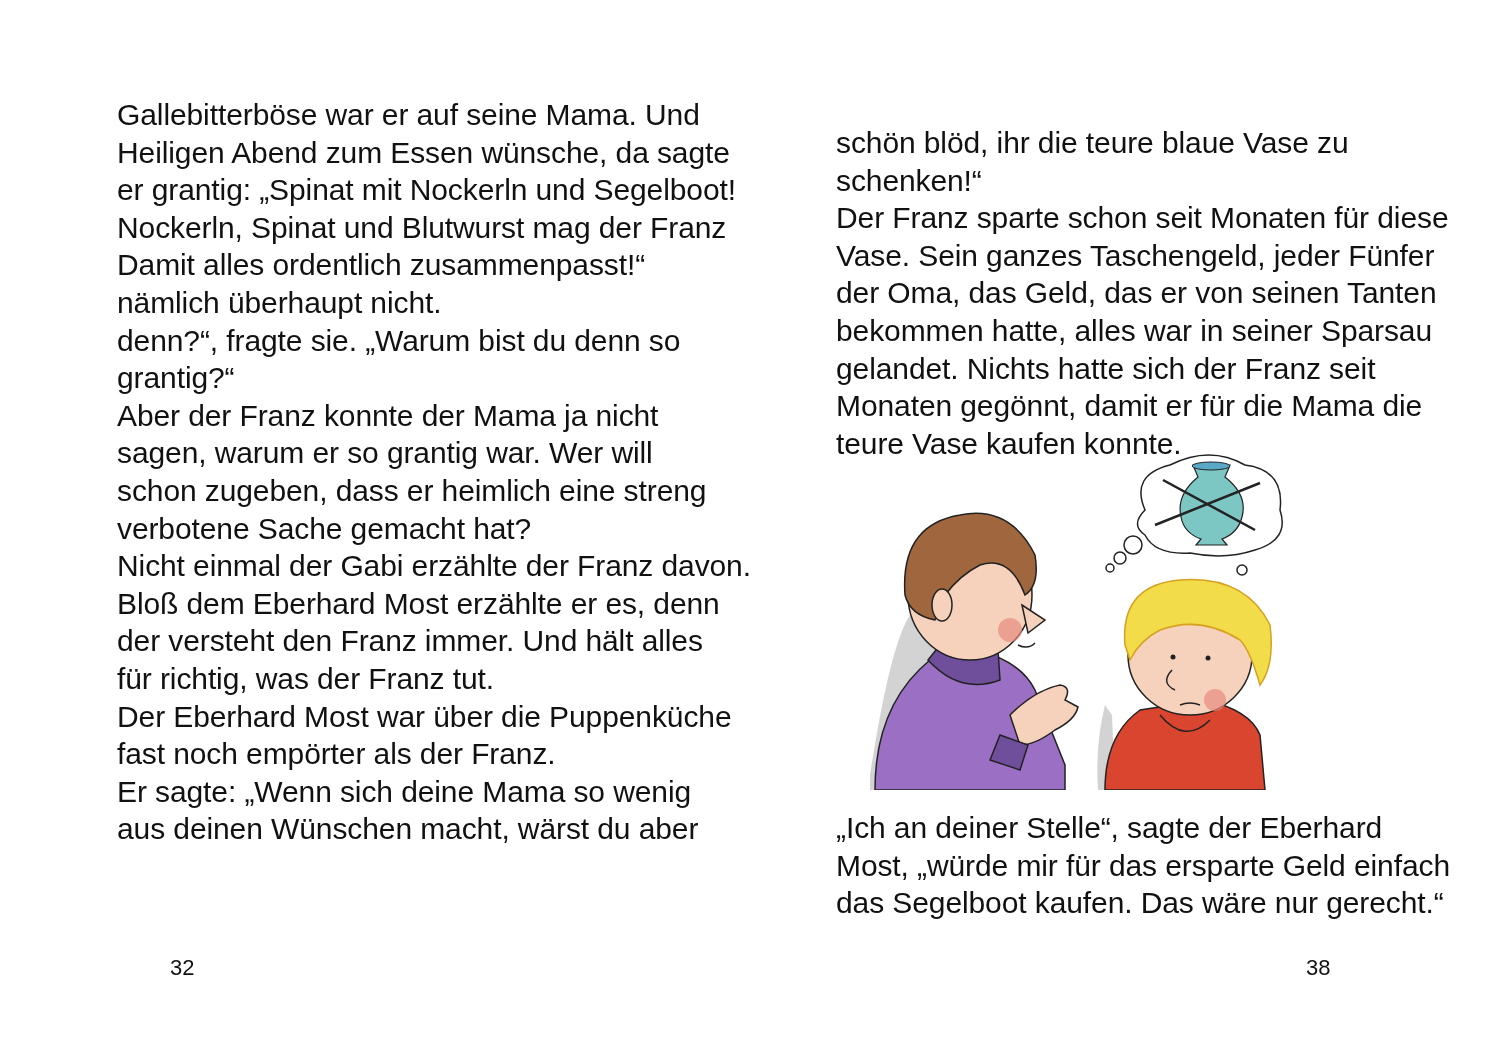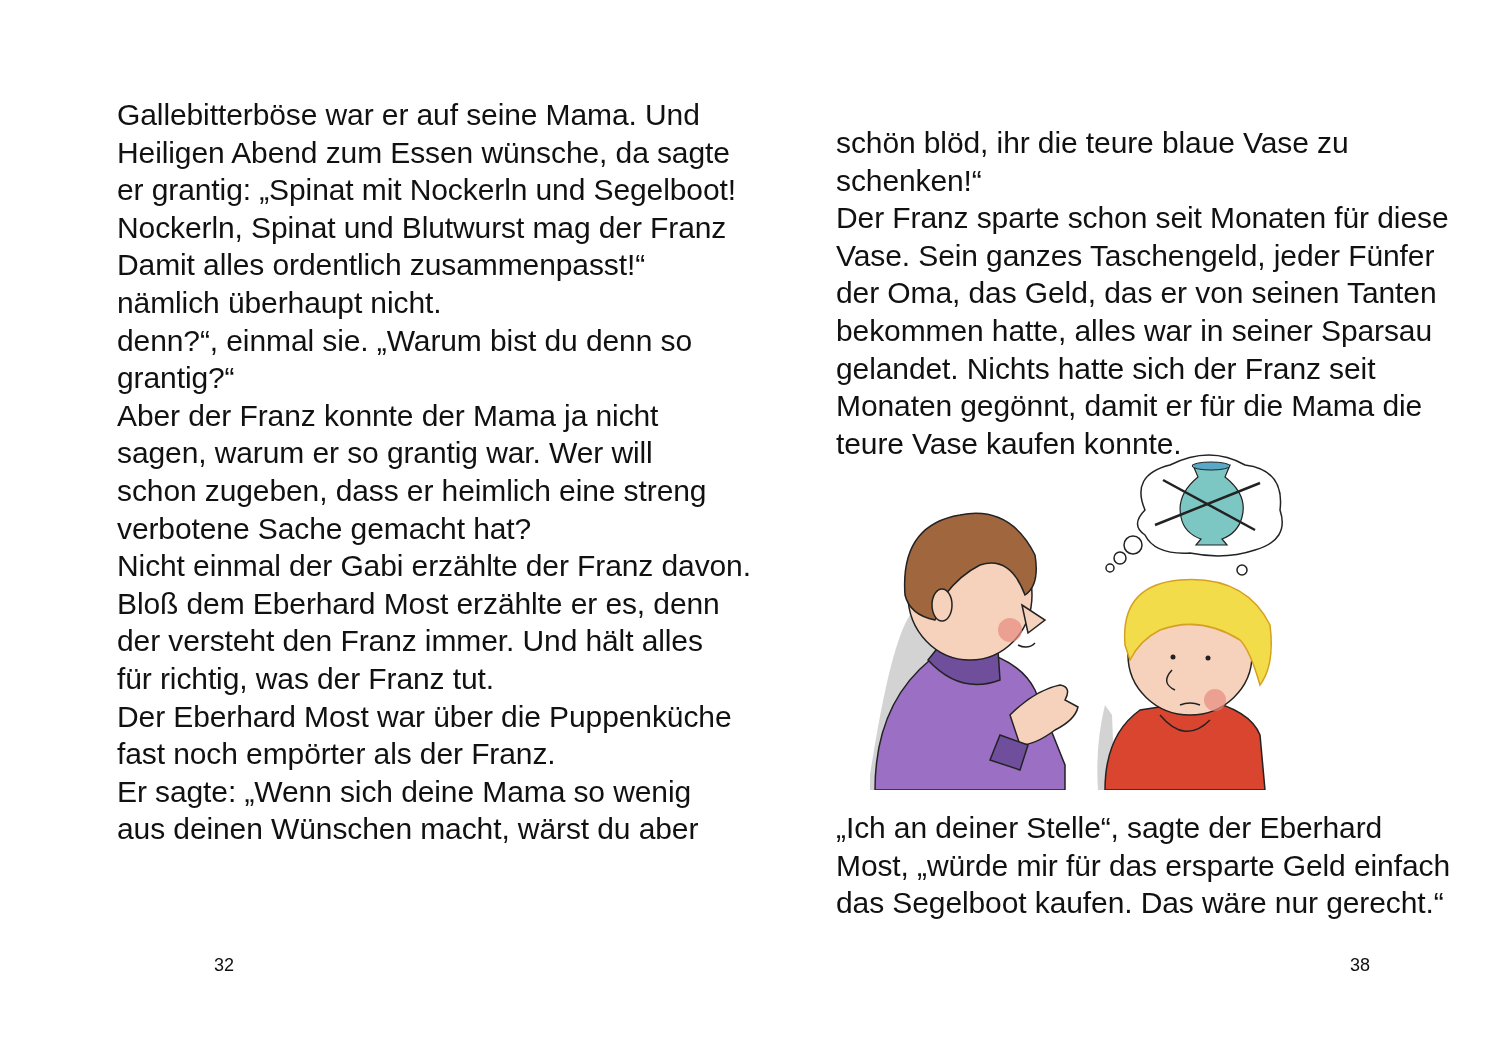--- a/index.html
+++ b/index.html
@@ -6,37 +6,37 @@
   body { width:1500px; height:1064px; position:relative; overflow:hidden;
          font-family:"Liberation Sans", "DejaVu Sans", sans-serif; color:#111111; }
   .page { position:absolute; top:0; height:1064px; width:750px; }
   .page.left { left:0; }
   .page.right { left:750px; }
   .text-block { position:absolute; font-size:30px; line-height:37.6px; letter-spacing:-0.1px; }
   .text-block .line { display:block; white-space:nowrap; height:37.6px; }
   .left .text-block.main { left:117px; top:96px; }
   .right .text-block.top { left:86px; top:100px;margin-top:24px; }
   .right .text-block.bottom { left:86px; top:809px; }
-  .page-number { position:absolute; top:955px; font-size:18px;margin-left:44px; }
+  .page-number { position:absolute; top:955px; font-size:22px; }
   .left .page-number { left:170px; }
   .right .page-number { left:556px; }
   .illustration { position:absolute; left:100px; top:445px; width:440px; height:345px; }
 </style>
 </head>
 <body>
 
 <div class="page left">
   <div class="text-block main">
     <span class="line">Gallebitterböse war er auf seine Mama. Und</span>
     <span class="line">Heiligen Abend zum Essen wünsche, da sagte</span>
     <span class="line">er grantig: „Spinat mit Nockerln und Segelboot!</span>
     <span class="line">Nockerln, Spinat und Blutwurst mag der Franz</span>
     <span class="line">Damit alles ordentlich zusammenpasst!“</span>
     <span class="line">nämlich überhaupt nicht.</span>
-    <span class="line">denn?“, einmal sie. „Warum bist du denn so</span>
+    <span class="line">denn?“, fragte sie. „Warum bist du denn so</span>
     <span class="line">grantig?“</span>
     <span class="line">Aber der Franz konnte der Mama ja nicht</span>
     <span class="line">sagen, warum er so grantig war. Wer will</span>
     <span class="line">schon zugeben, dass er heimlich eine streng</span>
     <span class="line">verbotene Sache gemacht hat?</span>
     <span class="line">Nicht einmal der Gabi erzählte der Franz davon.</span>
     <span class="line">Bloß dem Eberhard Most erzählte er es, denn</span>
     <span class="line">der versteht den Franz immer. Und hält alles</span>
     <span class="line">für richtig, was der Franz tut.</span>
     <span class="line">Der Eberhard Most war über die Puppenküche</span>

